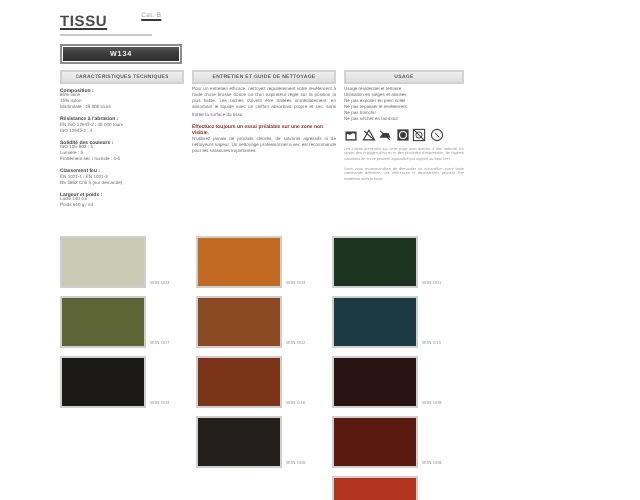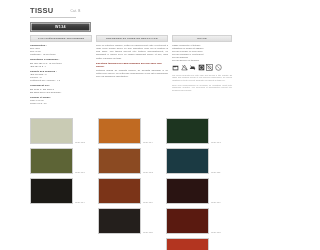--- a/index.html
+++ b/index.html
@@ -11,21 +11,21 @@
     overflow:hidden;
   }
   .page{
     position:relative;
     width:250px;height:250px;
     box-sizing:border-box;
     padding:6px 22px 0 30px;
   }
 
   
-  .hdr{display:flex;align-items:center;gap:17px;}
+  .hdr{display:flex;align-items:flex-start;gap:17px;text-decoration:underline;}
   .hdr-title{
     font-size:7.5px;font-weight:bold;letter-spacing:.3px;color:#4a4a4a;
   }
   .hdr-sub{
     font-size:3.2px;color:#9a9a9a;letter-spacing:.2px;
     transform:translateY(-0.5px);
   }
   .hdr-rule{
     margin-top:1.5px;height:1px;background:#c9c9c9;width:46px;
   }

